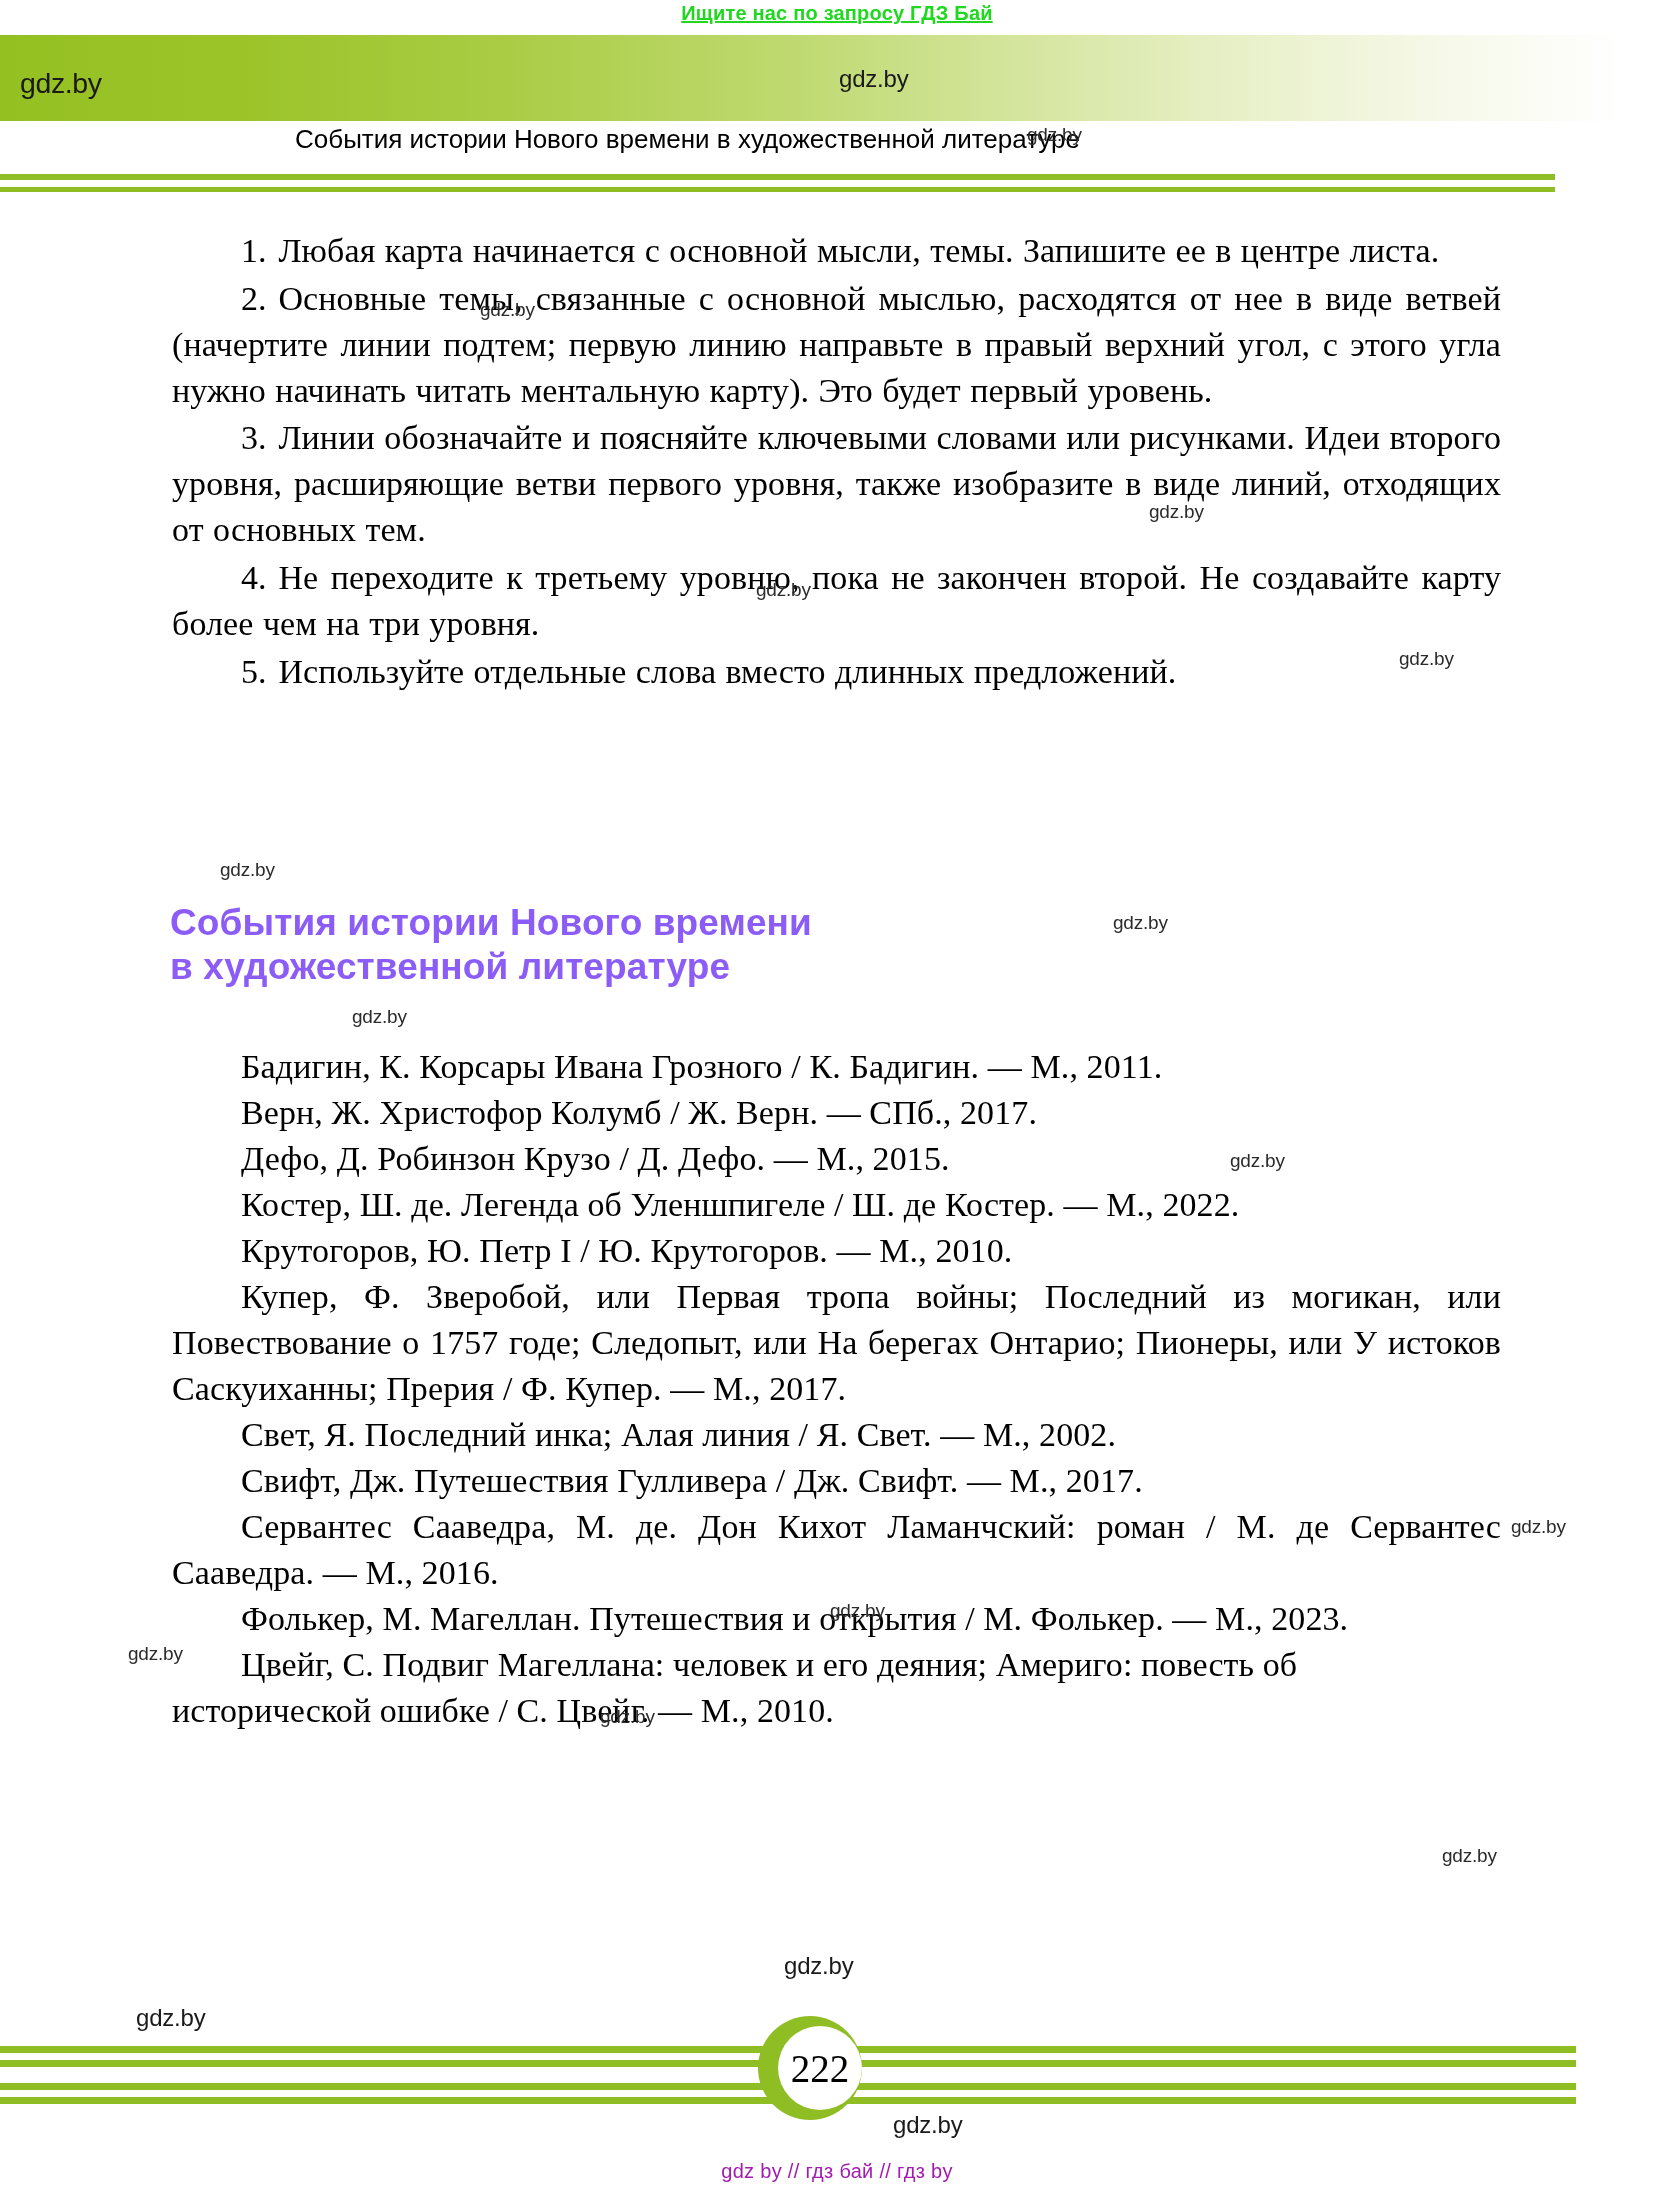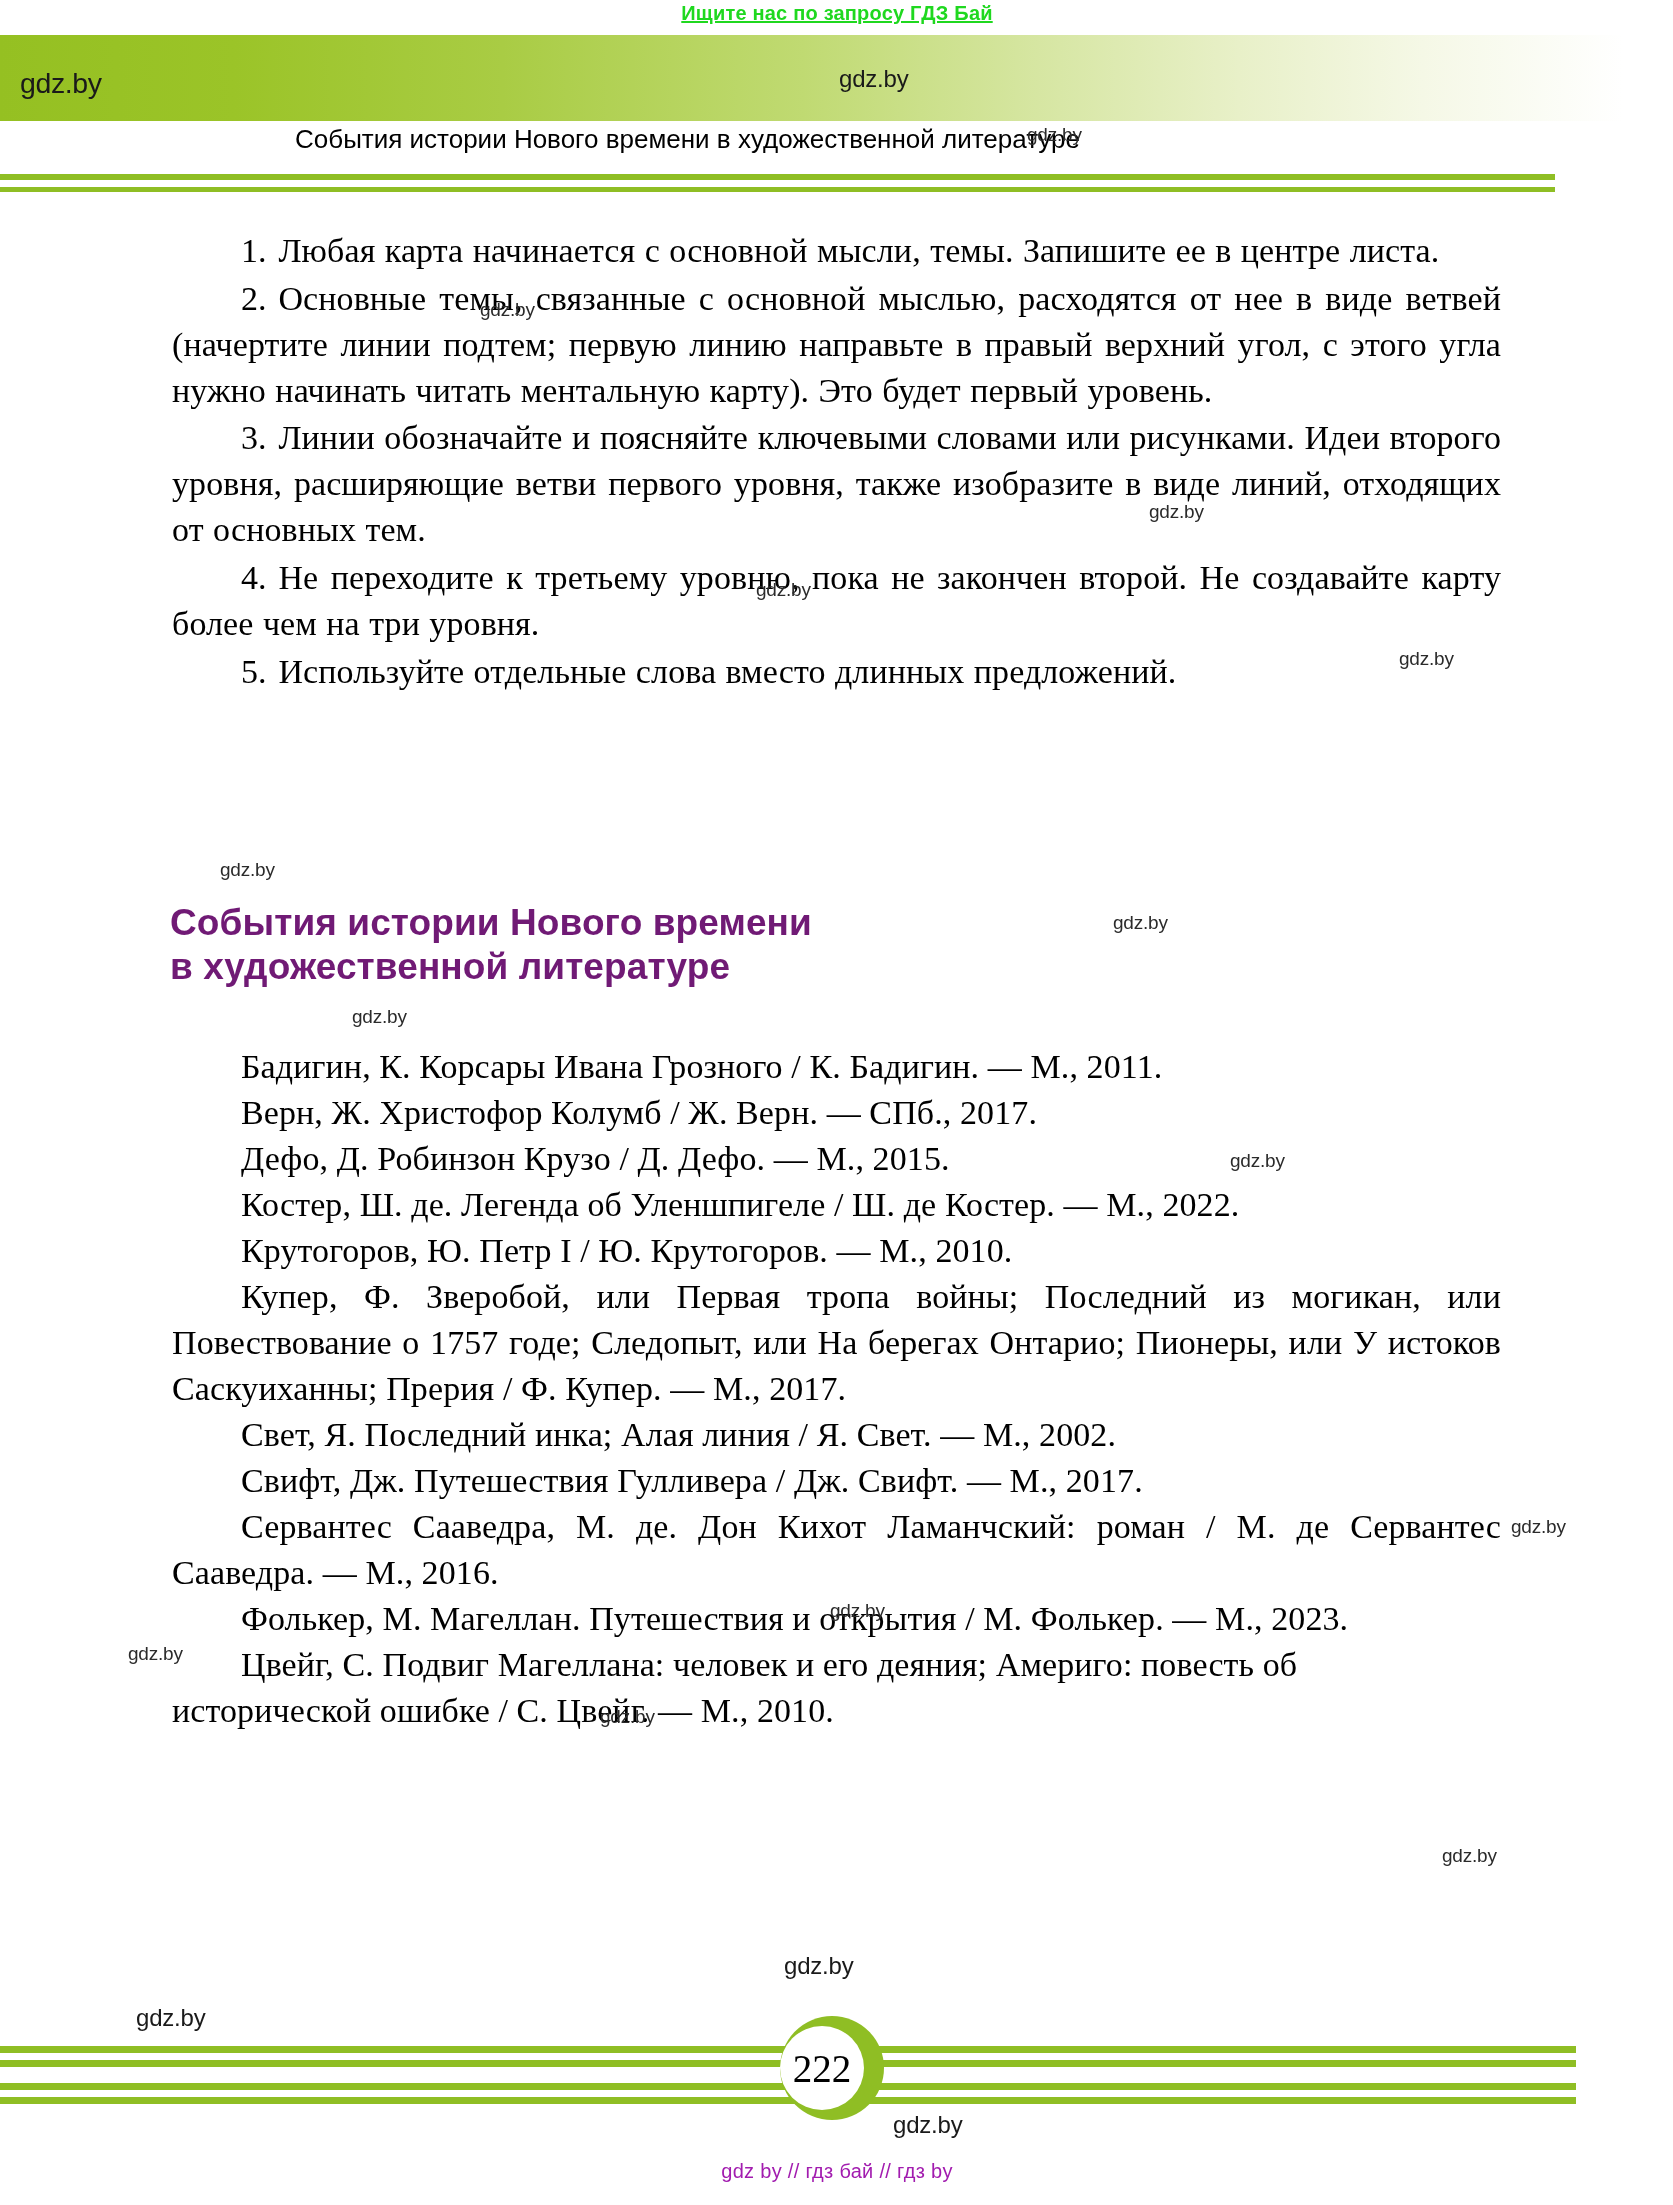--- a/index.html
+++ b/index.html
@@ -121,21 +121,21 @@
   
   .section-heading {
     position: absolute;
     left: 170px;
     top: 901px;
     width: 922px;
     font-family: "Liberation Sans", "DejaVu Sans", sans-serif;
     font-weight: bold;
     font-size: 37px;
     line-height: 44px;
-    color: #701a75;
+    color: #8b5cf6;
     letter-spacing: 0.1px;
   }
 
   
   .biblio {
     position: absolute;
     left: 172px;
     top: 1044px;
     width: 1329px;
   }
@@ -164,29 +164,29 @@
     height: 6.7px;
     background: #8fbe24;
   }
   .rule-footer .b1 { top: 0px; }
   .rule-footer .b2 { top: 14.3px; }
   .rule-footer .b3 { top: 37px; }
   .rule-footer .b4 { top: 51px; }
 
   .page-badge {
     position: absolute;
-    left: 780px;
+    left: 758px;
     top: 2016px;
     width: 104px;
     height: 104px;
     border-radius: 50%;
     background: #8fbe24;
     display: flex;
     align-items: center;
-    justify-content: flex-start;
+    justify-content: flex-end;
   }
   .page-badge .inner {
     width: 84px;
     height: 84px;
     border-radius: 50%;
     background: #ffffff;
     display: flex;
     align-items: center;
     justify-content: center;
   }

